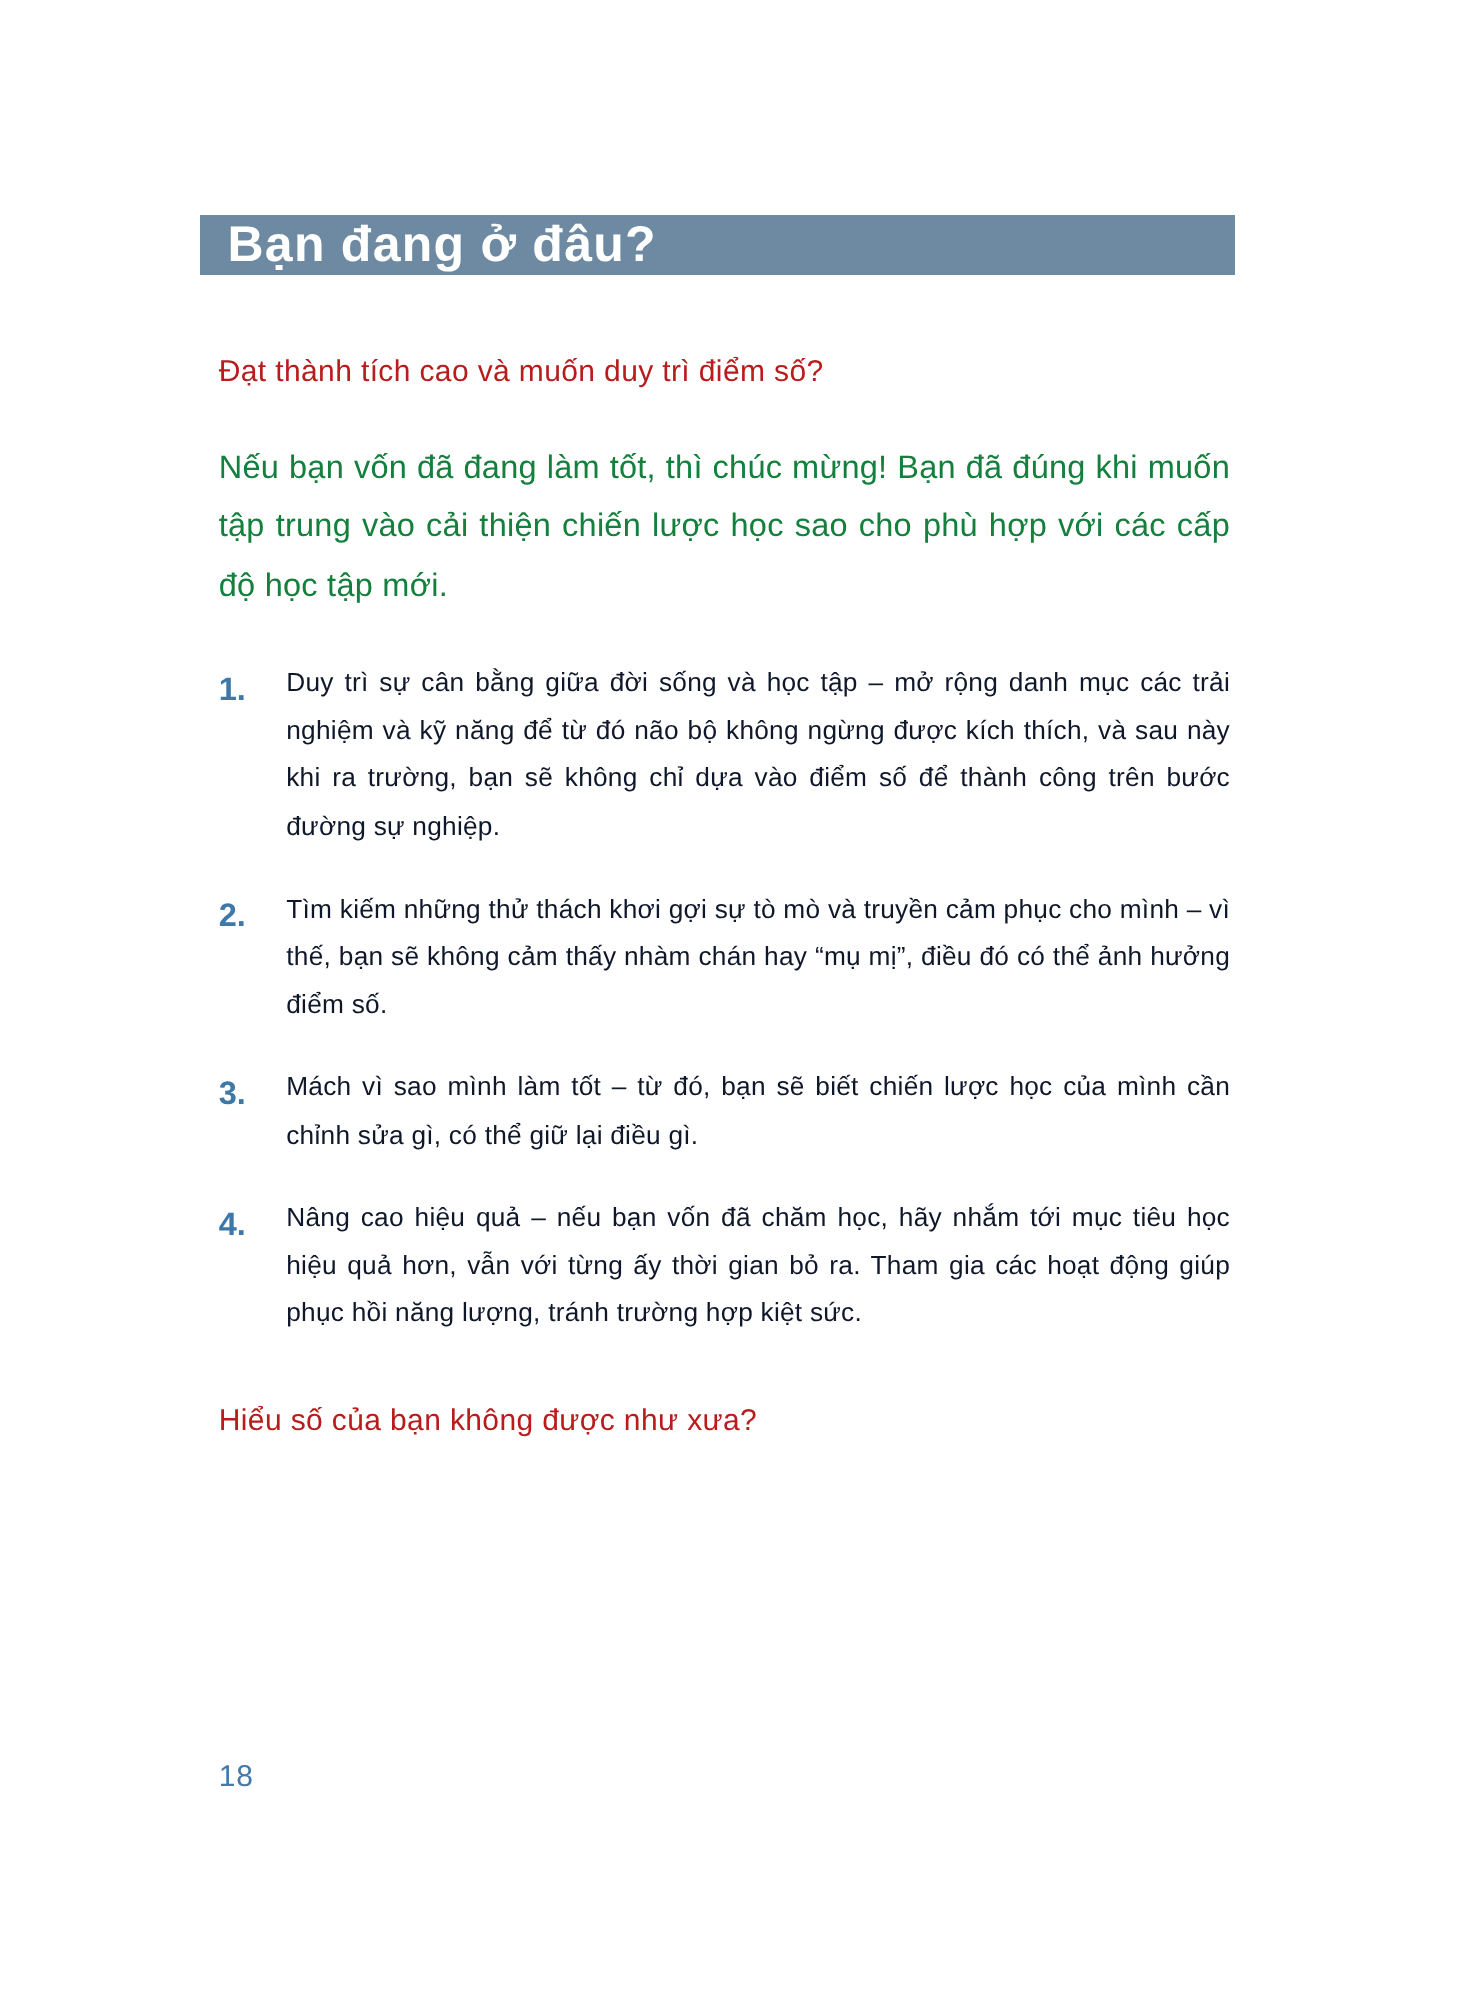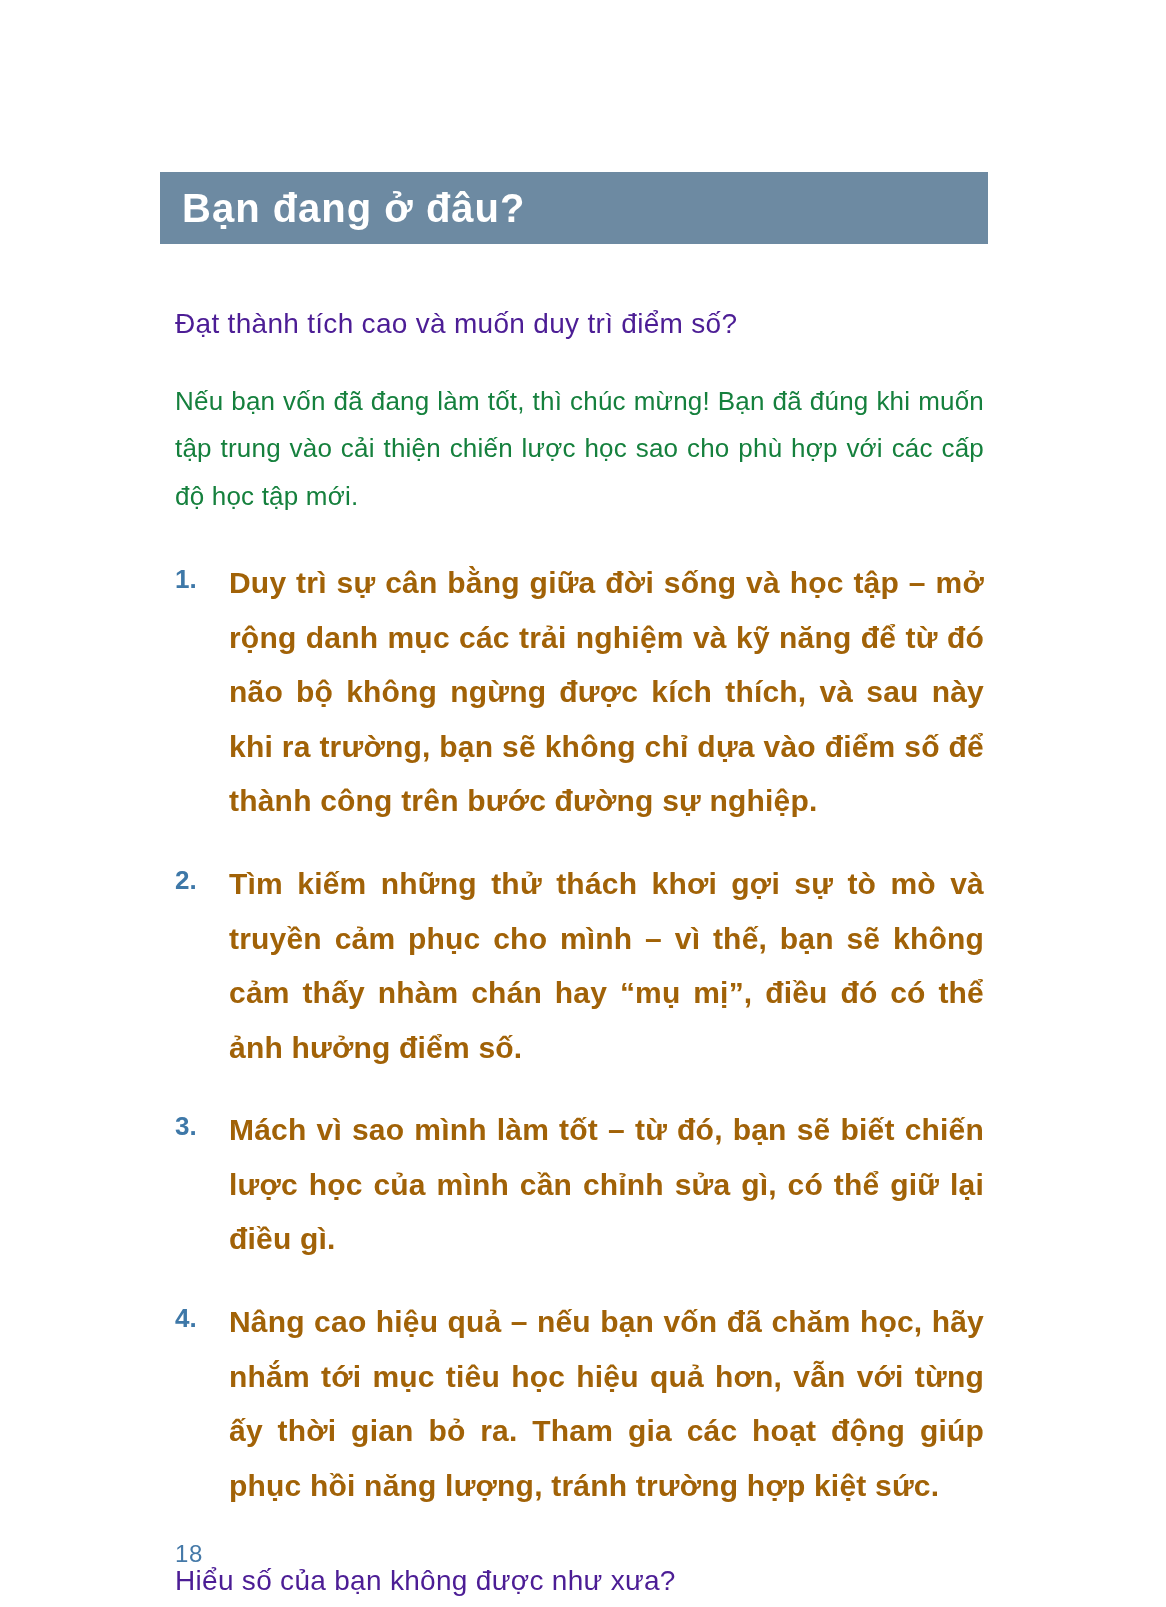--- a/index.html
+++ b/index.html
@@ -8,37 +8,37 @@
     width: 1166px;
     height: 1607px;
     background: #ffffff;
     box-sizing: border-box;
     padding: 172px 182px 0 175px;
     font-family: "Liberation Sans", sans-serif;
     overflow: hidden;
   }
   .banner {
     background: #6d8aa2;
-    height: 72px;
+    height: 48px;
     display: flex;
     align-items: center;
     padding-left: 22px;
     margin-left: -15px;
     margin-right: -4px;
     margin-bottom: 64px;
   }
   .banner-title {
     color: #ffffff;
     font-size: 40px;
     font-weight: 700;
     letter-spacing: 1px;
   }
   .blue-heading {
-    color: #4c1d95;
-    font-size: 28px;
+    color: #b91c1c;
+    font-size: 24px;
     font-weight: 400;
     letter-spacing: 0.3px;
     margin: 0 0 38px 0;
   }
   .blue-heading.second {
     margin-top: 52px;
   }
   .body-para {
     color: #15803d;
     font-size: 26px;
@@ -59,32 +59,31 @@
   .tip-num {
     flex: 0 0 54px;
     width: 54px;
     color: #3e78a8;
     font-weight: 700;
     font-size: 26px;
     line-height: 1.82;
   }
   .tip-text {
     flex: 1;
-    color: #a16207;
-    font-size: 30px;
+    color: #0f172a;
+    font-size: 21px;
     line-height: 1.82;
     text-align: justify;
     letter-spacing: 0.2px;
-    font-weight: bold;
   }
   .last-para { margin-bottom: 0; }
   .footer {
     position: absolute;
     left: 175px;
-    top: 1540px;
+    top: 1408px;
     display: flex;
     align-items: center;
     gap: 30px;
     color: #4579a8;
     font-size: 24px;
     letter-spacing: 0.6px;
   }
 </style>
 </head>
 <body>

